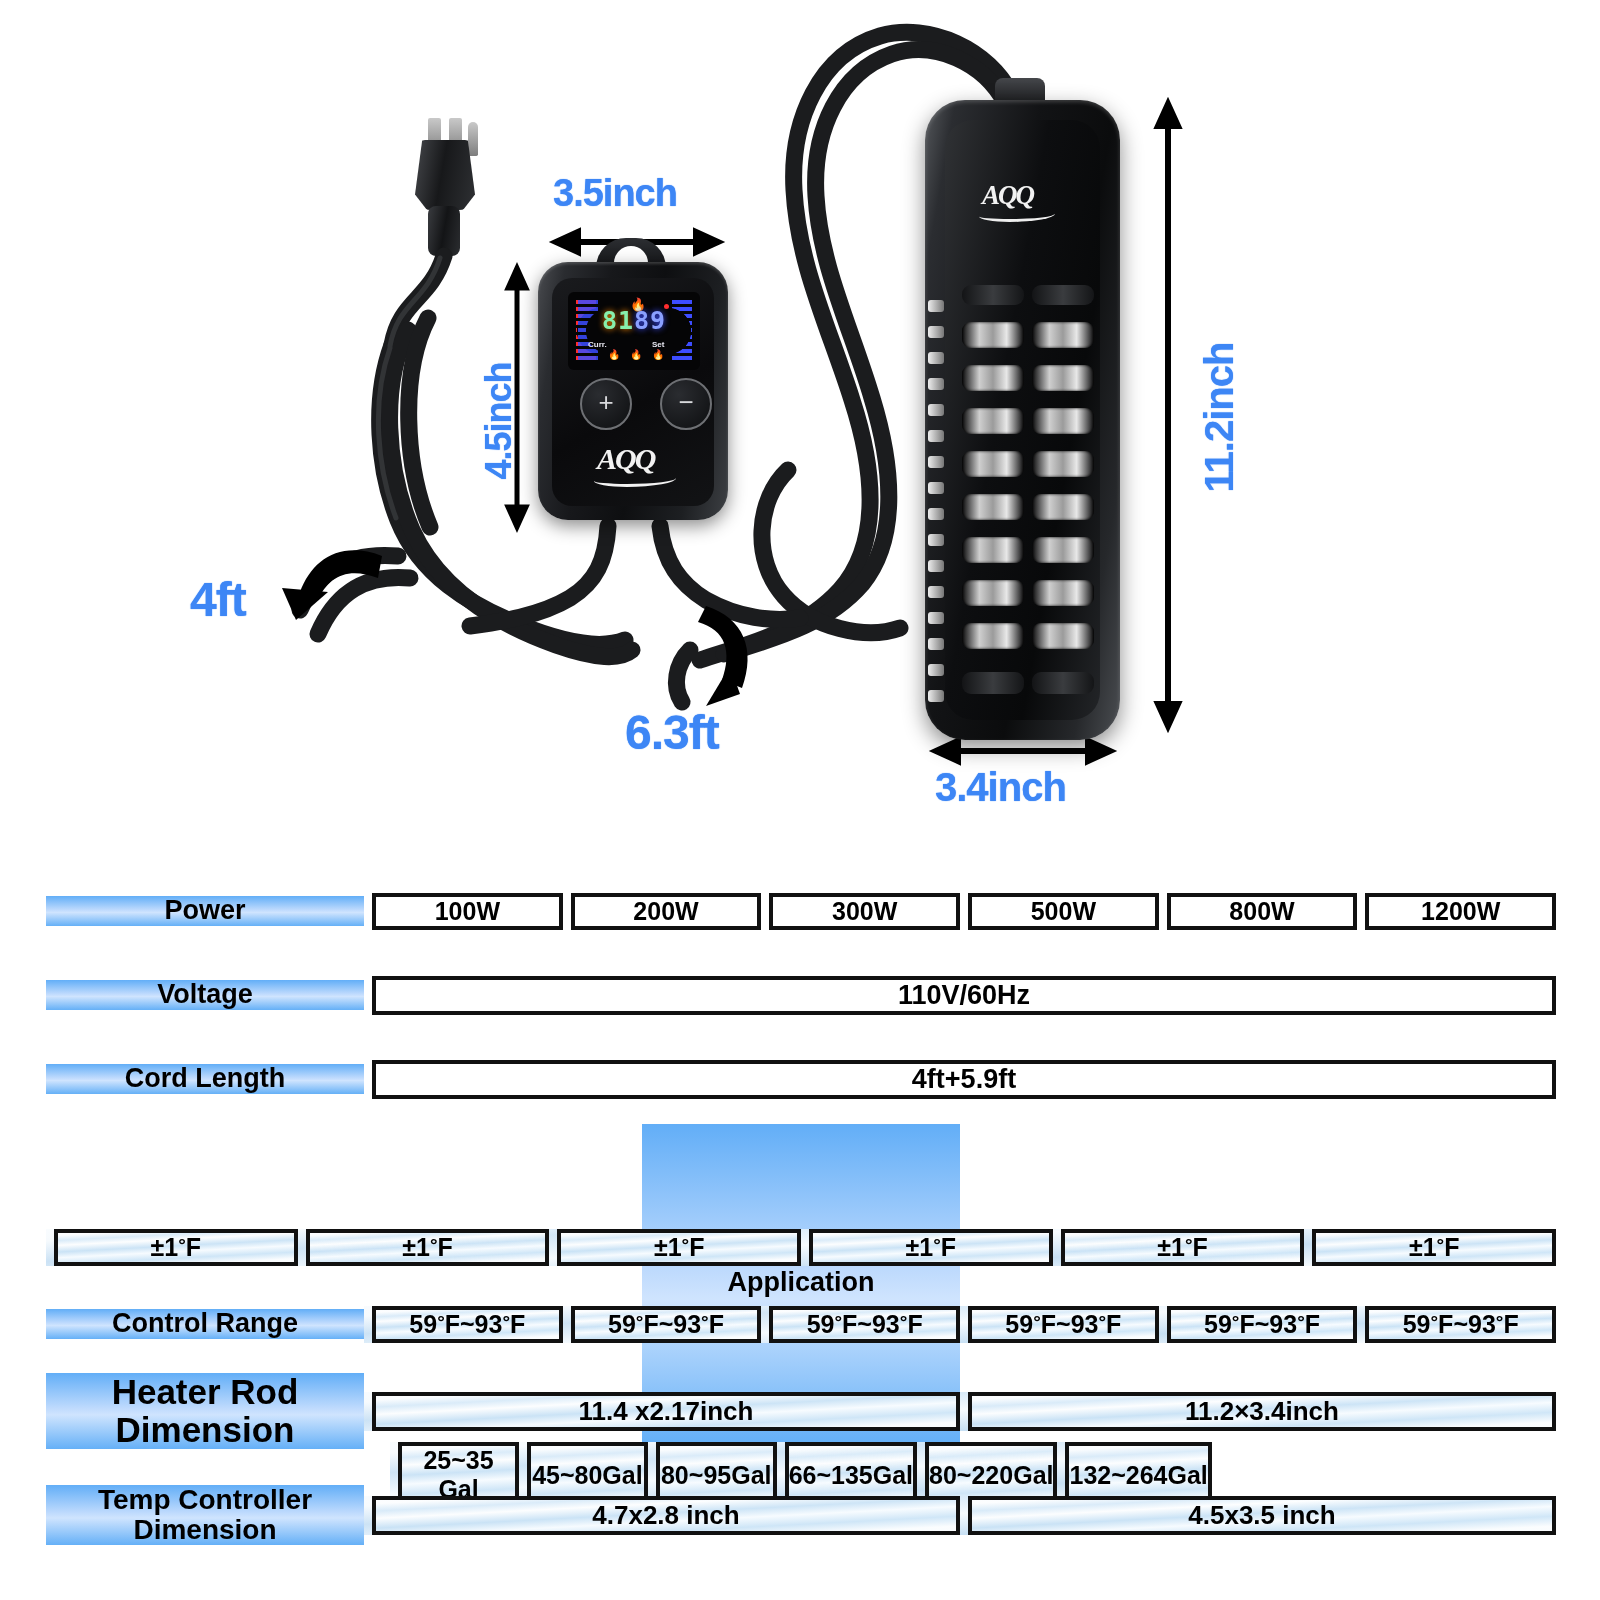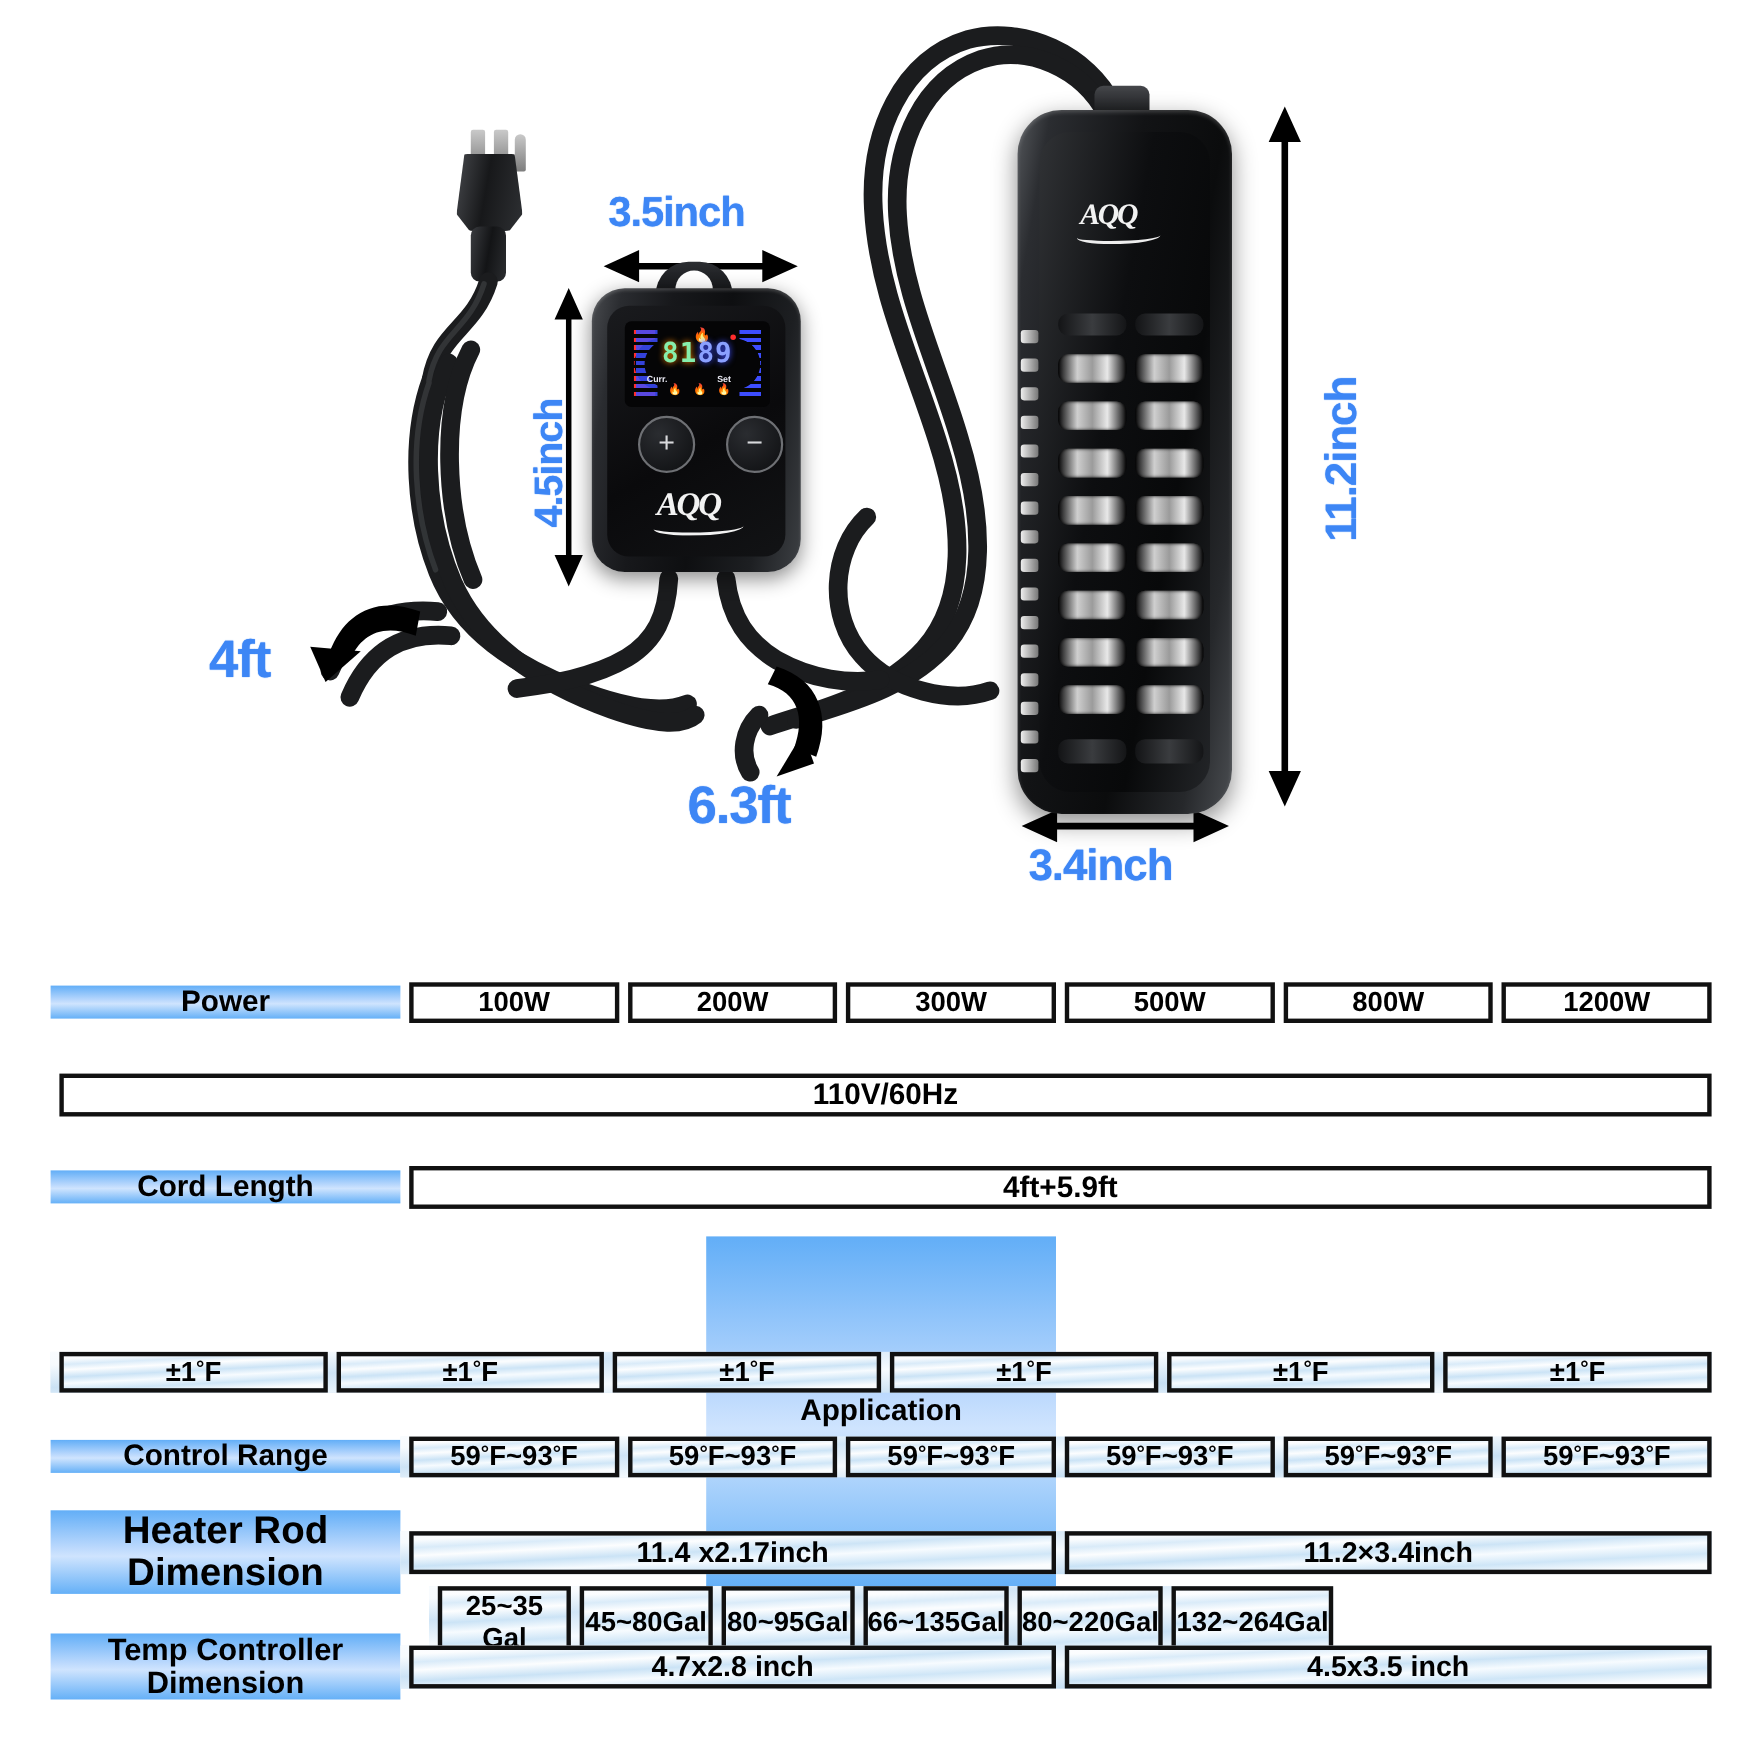--- a/index.html
+++ b/index.html
@@ -363,20 +363,21 @@
       <div class="rowcells">
         <div class="cell ">100W</div>
         <div class="cell ">200W</div>
         <div class="cell ">300W</div>
         <div class="cell ">500W</div>
         <div class="cell ">800W</div>
         <div class="cell ">1200W</div>
       </div>
     </div>
     <div class="trow" style="height: 78px;">
+      <div class="rowlabel">Voltage</div>
       <div class="rowcells">
         <div class="cell " style="justify-content: center; font-size: 27px;">110V/60Hz</div>
       </div>
     </div>
     <div class="trow" style="height: 78px;">
       <div class="rowlabel">Cord Length</div>
       <div class="rowcells">
         <div class="cell " style="justify-content: center; font-size: 27px;">4ft+5.9ft</div>
       </div>
     </div>

